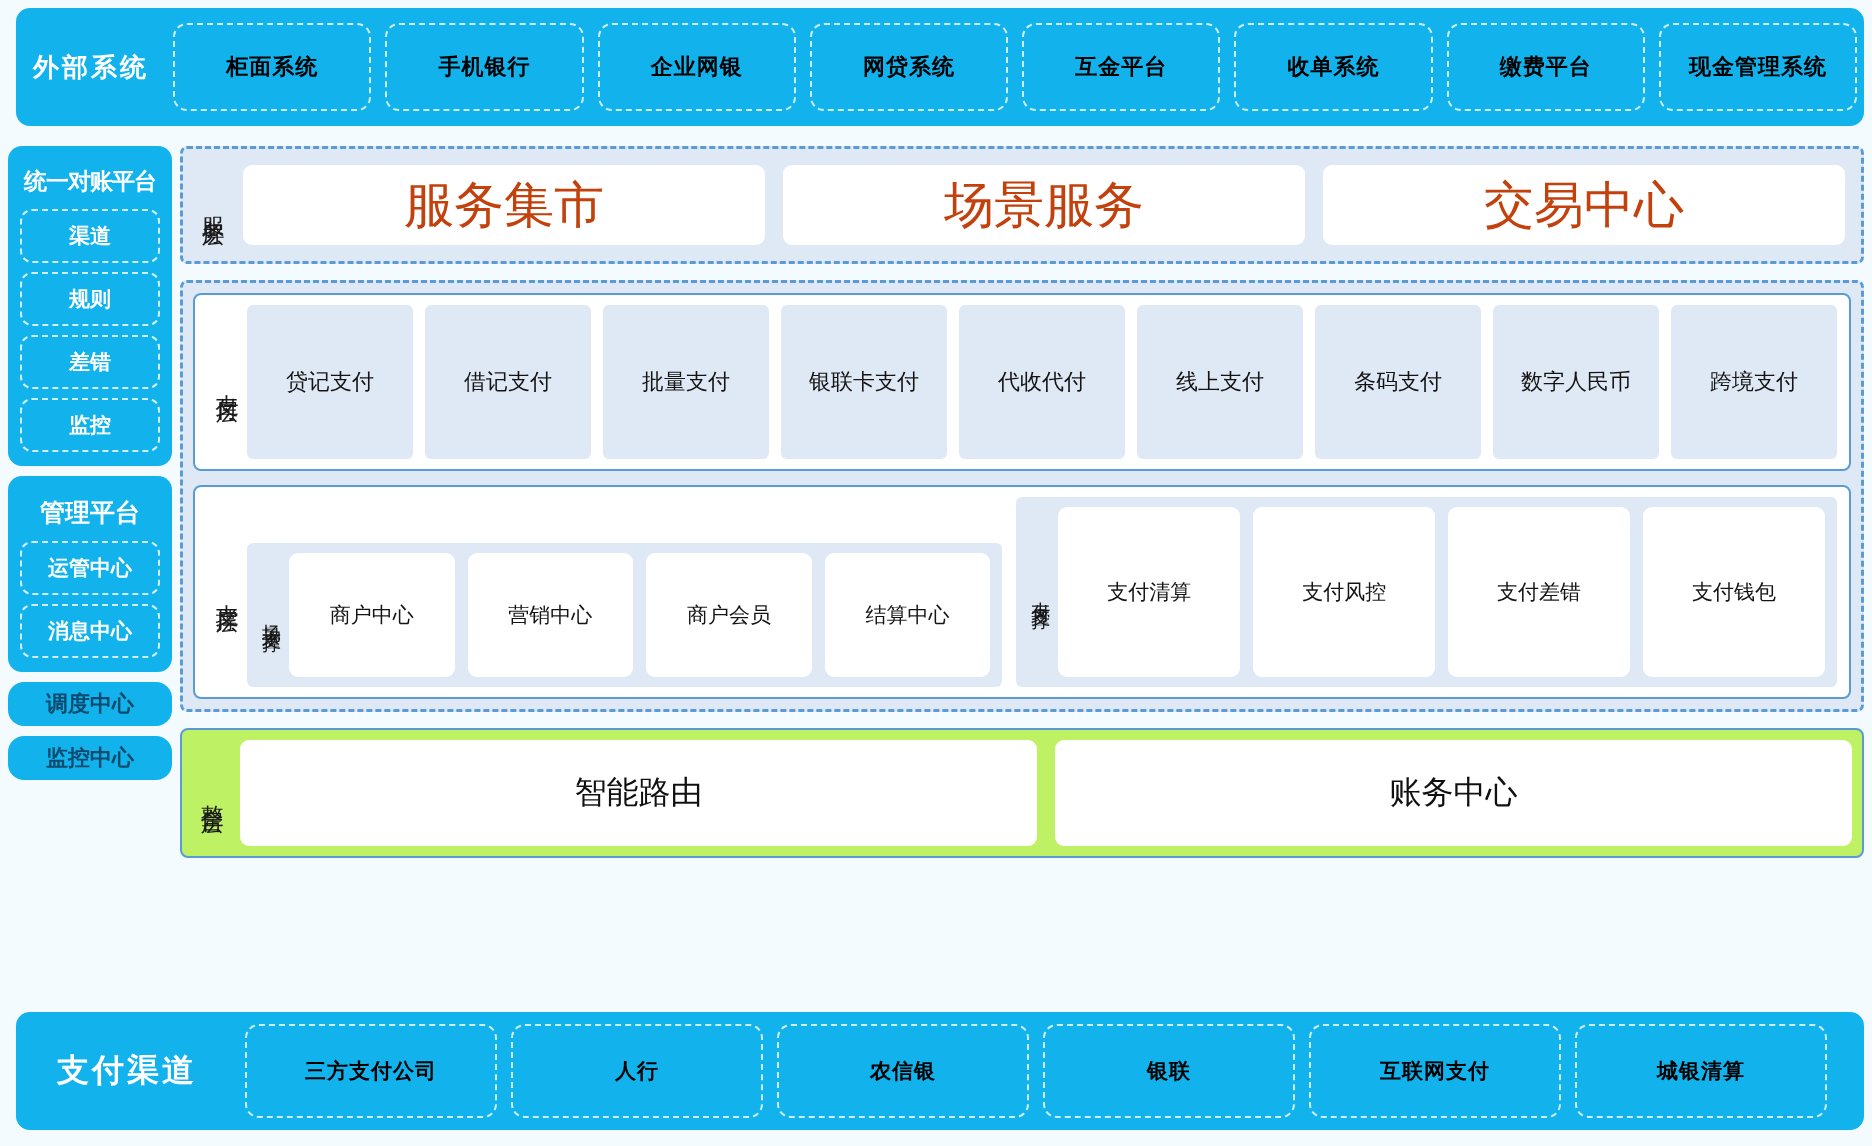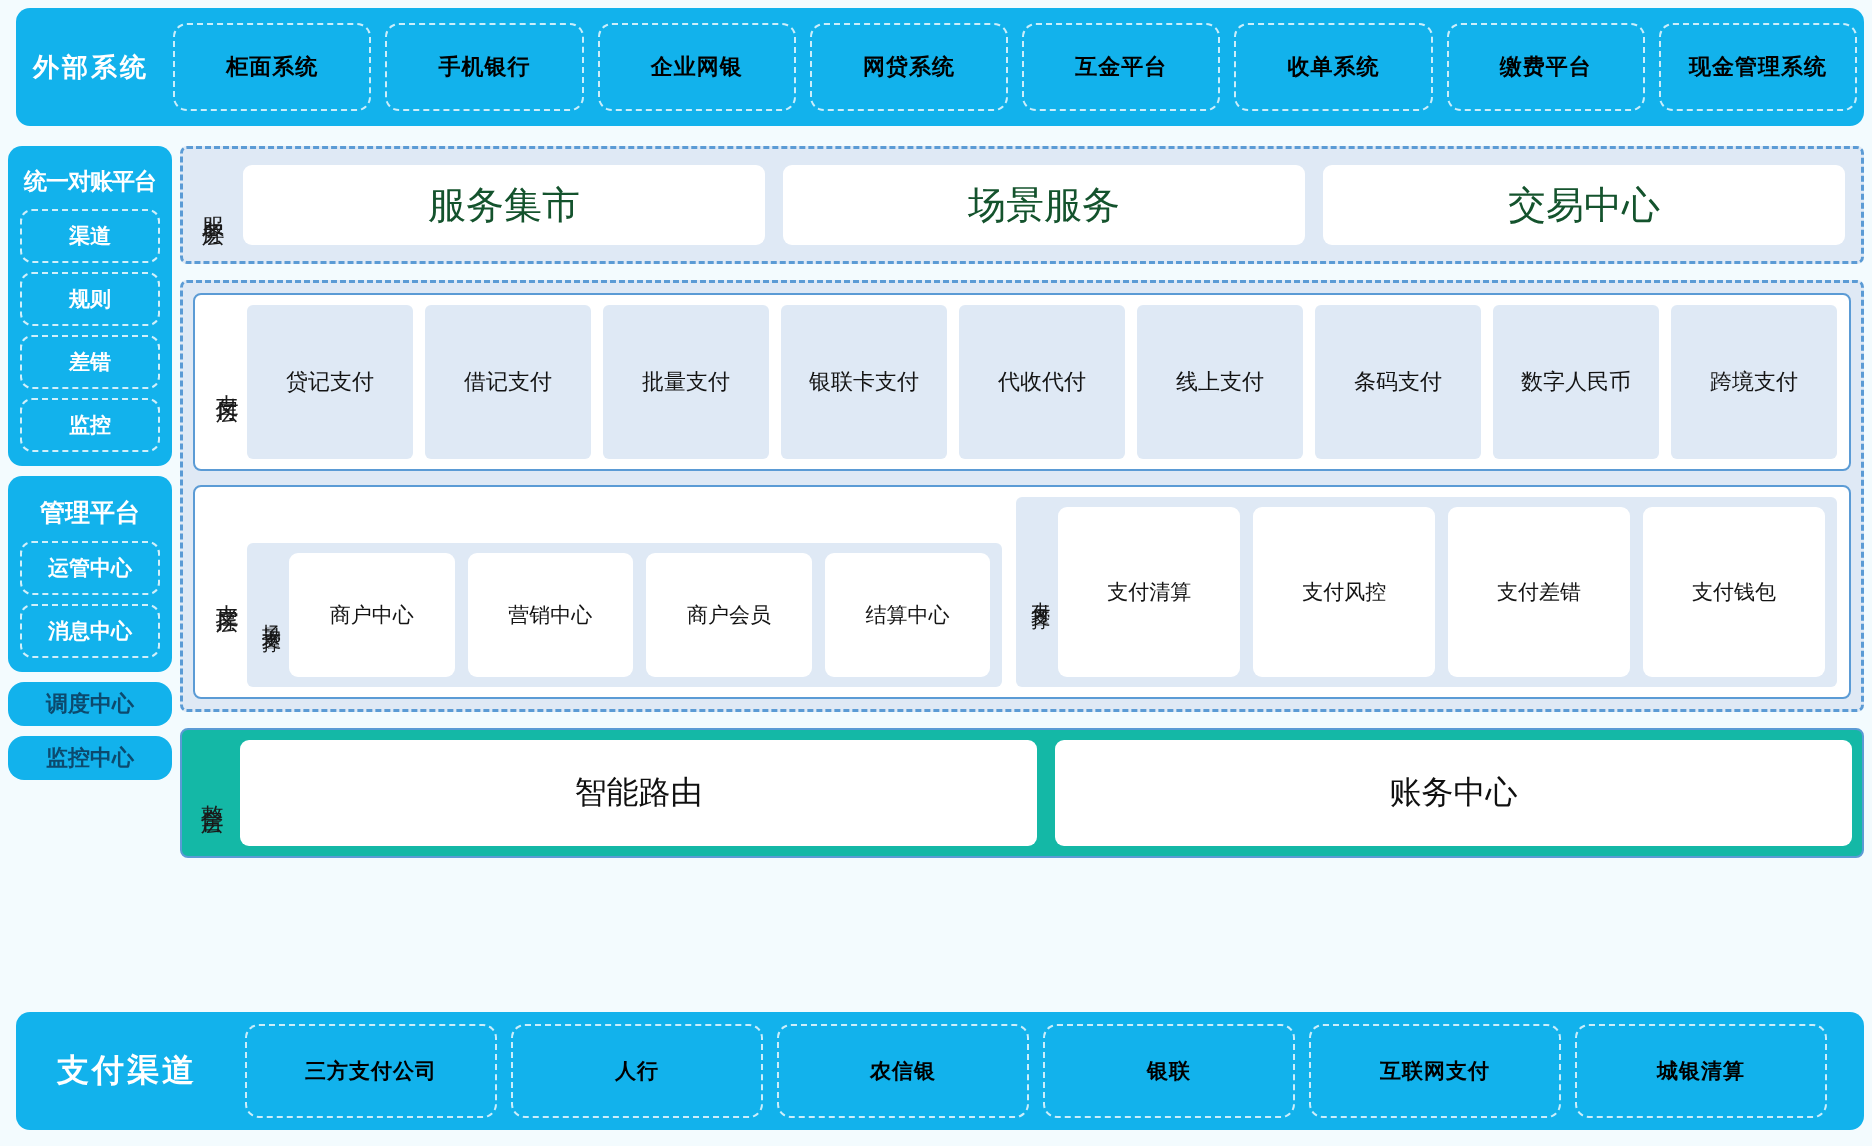--- a/index.html
+++ b/index.html
@@ -84,21 +84,21 @@
     font-size: 23px; color: #1a1a1a; font-weight: 400;
     writing-mode: vertical-rl; text-orientation: upright;
     letter-spacing: 4px; line-height: 1;
   }
 
   #service-layer { height: 118px; }
   #service-layer .cards { flex: 1 1 auto; display: flex; gap: 18px; padding: 6px 6px 6px 10px; }
   #service-layer .card {
     flex: 1 1 0; background: #ffffff; border-radius: 9px;
     display: flex; align-items: center; justify-content: center;
-    font-size: 38px; color: #14532d; white-space: nowrap;
+    font-size: 50px; color: #c2410c; white-space: nowrap;
   }
 
   .spacer { height: 16px; }
 
   
   #core-wrap { border: 3px dashed #5b9bd5; background:#dfe9f5; border-radius: 7px; padding: 10px; }
 
   .inner-panel {
     background: #ffffff; border: 2.5px solid #5b9bd5; border-radius: 8px;
     display: flex; align-items: stretch; padding: 10px 12px;
@@ -129,21 +129,21 @@
     flex: 1 1 0; background:#ffffff; border-radius: 9px;
     display:flex; align-items:center; justify-content:center;
     font-size: 21px; color:#141414; white-space: nowrap;
   }
   #scene-group { flex: 0 0 47.5%; margin-top: 46px; }
   #paysup-group { flex: 1 1 auto; }
 
   
   #integration-layer {
     margin-top: 16px; height: 130px;
-    background: #14b8a6; border: 2.5px solid #5b9bd5; border-radius: 8px;
+    background: #bef264; border: 2.5px solid #5b9bd5; border-radius: 8px;
     display: flex; align-items: stretch; padding: 10px;
   }
   #integration-layer .cards { flex:1 1 auto; display:flex; gap: 18px; padding-left: 8px; }
   #integration-layer .card {
     flex: 1 1 0; background:#ffffff; border-radius: 9px;
     display:flex; align-items:center; justify-content:center;
     font-size: 32px; color:#101010; white-space: nowrap;
   }
 </style>
 </head>

